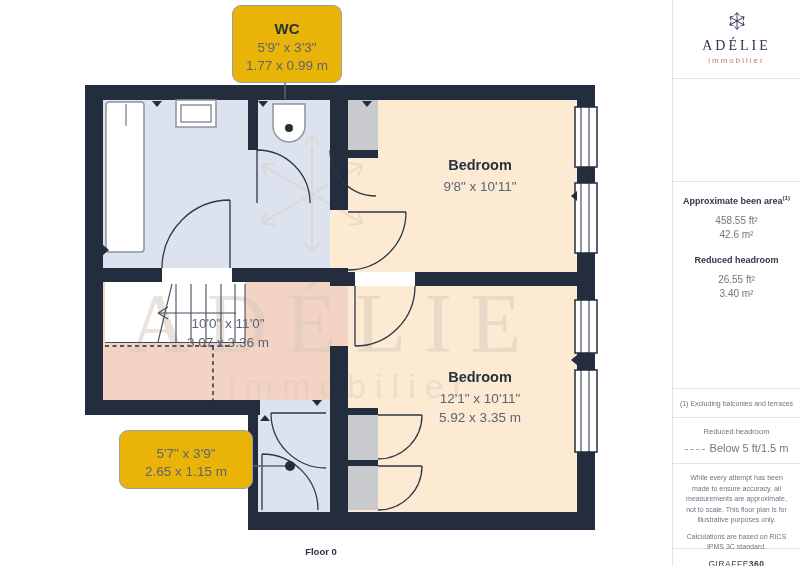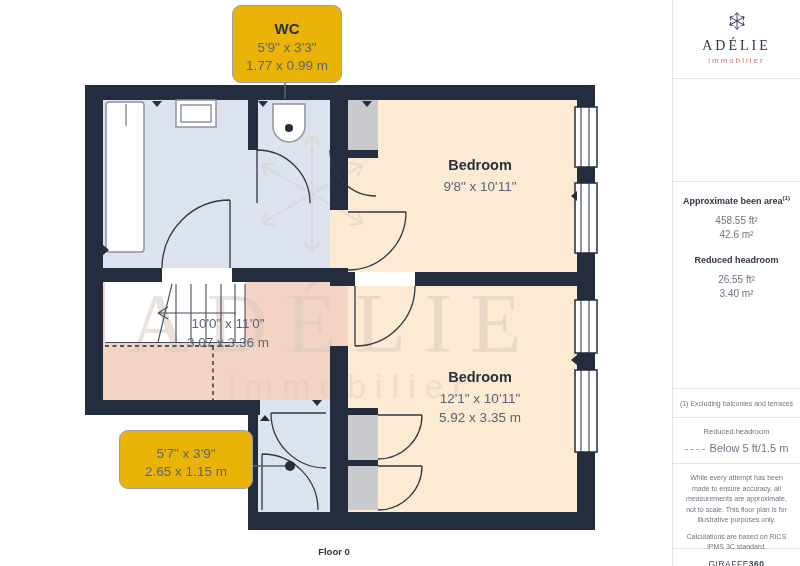--- a/index.html
+++ b/index.html
@@ -27,21 +27,21 @@
   .wm-flake{stroke:#d8ccc0;stroke-opacity:.5;stroke-width:2;fill:none}
 
   
   .rlabel{position:absolute;text-align:center;color:#27313f;line-height:19px;width:160px;}
   .rname{font-weight:bold;font-size:14.5px;margin-bottom:2px;}
   .rdim{font-size:13.5px;color:#5b6573;}
   .callout{position:absolute;background:#eab308;border:1.5px solid #99a0ab;border-radius:9px;
            text-align:center;padding:14px 4px 7px;color:#27313f;line-height:18px;}
   .cname{font-weight:bold;font-size:15px;margin-bottom:1px;}
   .cdim{font-size:13.5px;color:#5b6573;}
-  .floor-label{position:absolute;left:284px;top:546px;width:100px;text-align:center;
+  .floor-label{position:absolute;left:271px;top:546px;width:100px;text-align:center;
                font-size:9.5px;font-weight:bold;color:#2b3242;}
 
   
   .sidebar{position:absolute;left:672px;top:0;width:127px;height:566px;background:#fff;
            border-left:1px solid #e3e3e7;display:flex;flex-direction:column;}
   .sec{border-bottom:1px solid #e3e3e7;box-sizing:border-box;text-align:center;flex:none;}
   .s-logo{height:79px;padding-top:11px;}
   .s-empty{height:103px;}
   .s-area{height:207px;padding-top:13px;}
   .s-note{height:29px;line-height:29px;font-size:7px;color:#6e7681;}

